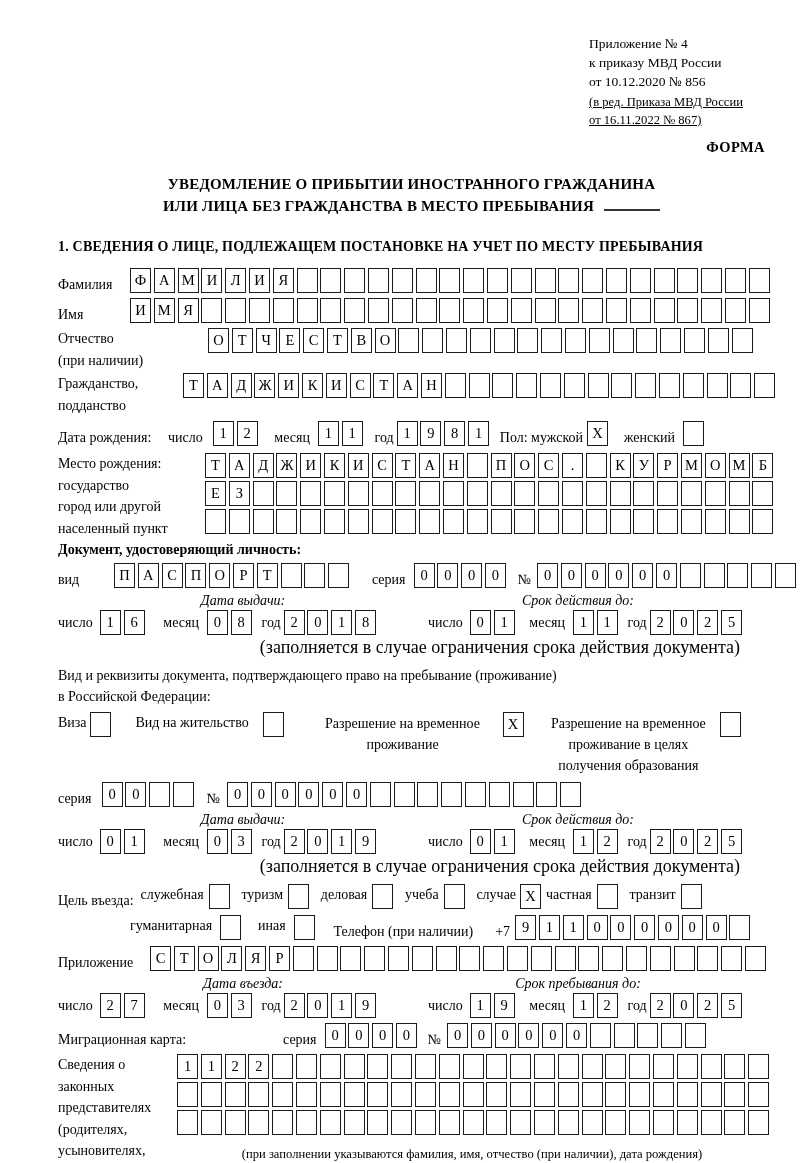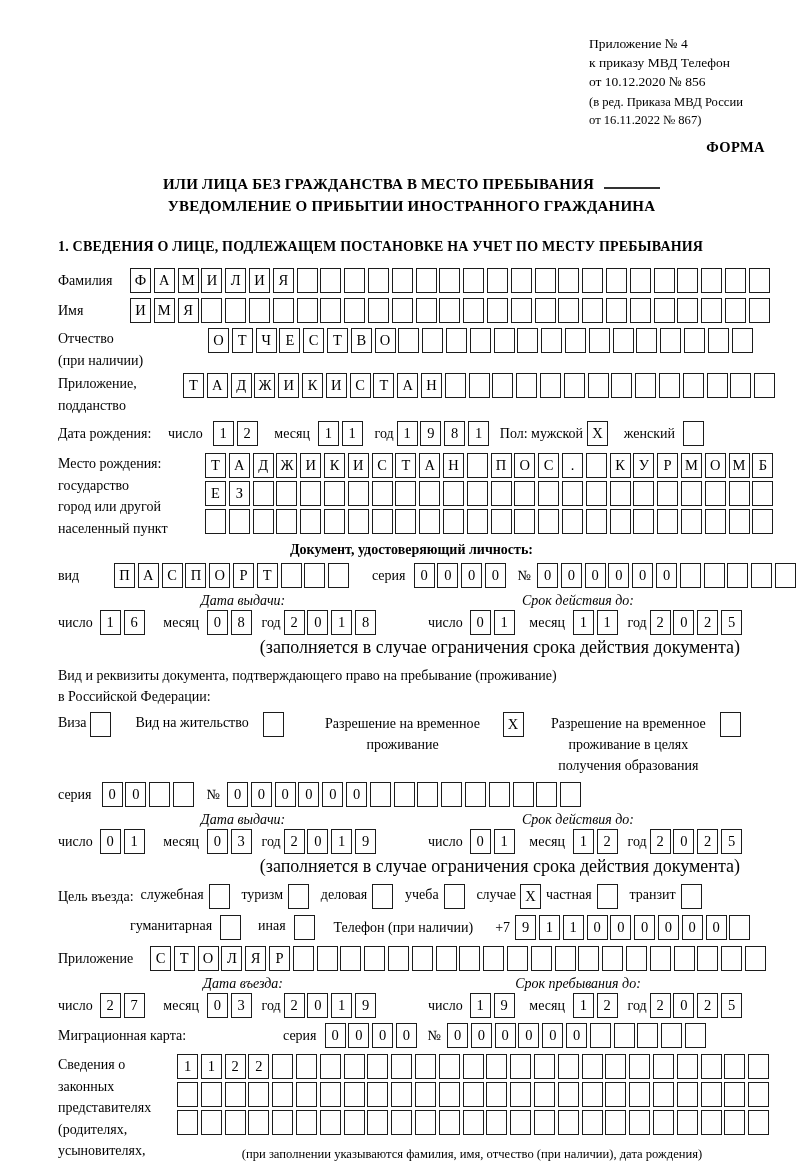--- a/index.html
+++ b/index.html
@@ -5,72 +5,72 @@
   * { box-sizing: border-box; }
   html,body { margin:0; padding:0; }
   body {
     width:800px; height:1163px; overflow:hidden;
     background:#ffffff; color:#000;
     font-family:"Liberation Serif","DejaVu Serif",serif;
   }
   .page { width:800px; height:1163px; padding:34px 35px 8px 58px; }
 
   .annex { width:176px; margin-left:auto; font-size:13.5px; line-height:19px; }
-  .annex .sm { font-size:12.6px; line-height:17.5px; }
+  .annex .sm { font-size:12.6px; line-height:17.5px;text-decoration:underline; }
   .annex .gap { margin-top:3px; }
   .forma { text-align:right; font-weight:bold; font-size:14.5px; margin-top:10px; letter-spacing:0.4px; }
 
   .title { text-align:center; font-weight:bold; font-size:15px; line-height:22px; margin-top:17px; letter-spacing:0.2px; }
   .blank-line { display:inline-block; width:56px; border-bottom:2px solid #333; margin-left:10px; vertical-align:baseline; }
 
   .section { font-weight:bold; font-size:14px; margin-top:22px; letter-spacing:0.2px; white-space:nowrap; }
 
   .formbody { margin-top:13px; }
-  .frow { display:flex; align-items:center; margin-bottom:4px; }
+  .frow { display:flex; align-items:flex-end; margin-bottom:4px; }
   .frow.top { align-items:flex-start; }
   .lbl { font-size:14px; flex:none; }
   .lblcol { flex:none; font-size:14px; line-height:21.5px; }
   .boxcol > .boxrun { display:flex; margin-bottom:3px; }
   .boxrun { display:inline-flex; flex:none; }
   .box {
     display:inline-flex; align-items:center; justify-content:center;
     width:21px; height:25px; flex:none;
     border:1.7px solid #1c1c1c; margin-right:2.8px;
     font-size:14.5px; background:#fff;
   }
   .dhead { display:flex; font-size:14px; margin-bottom:1px; }
   .dhead > span { display:inline-block; text-align:center;font-style:italic; }
   .dg { display:inline-flex; align-items:center; flex:none; }
   .note { font-size:18px; text-align:right; padding-right:25px; margin:2px 0 7px 0; }
   .opt { display:inline-flex; align-items:flex-start; }
   .opt .lbl { padding-top:3px; }
   .optml { text-align:center; line-height:21px; padding-top:1px !important; }
   .plain { font-size:14px; line-height:21px; }
-  .center { text-align:center; }
+  .center { }
   .b { font-weight:bold; }
   .footnote { font-size:12.6px; margin-top:12px; text-align:center; width:590px;font-family:Liberation Serif, serif; }
 </style>
 </head>
 <body>
 
 <div class="page">
 
   <div class="annex">
     <div>Приложение № 4</div>
-    <div>к приказу МВД Телефон</div>
+    <div>к приказу МВД России</div>
     <div>от 10.12.2020 № 856</div>
     <div class="sm gap">(в ред. Приказа МВД России</div>
     <div class="sm">от 16.11.2022 № 867)</div>
   </div>
 
   <div class="forma">ФОРМА</div>
 
   <div class="title">
+    <div>УВЕДОМЛЕНИЕ О ПРИБЫТИИ ИНОСТРАННОГО ГРАЖДАНИНА</div>
     <div><span>ИЛИ ЛИЦА БЕЗ ГРАЖДАНСТВА В МЕСТО ПРЕБЫВАНИЯ</span><span class="blank-line"></span></div>
-    <div>УВЕДОМЛЕНИЕ О ПРИБЫТИИ ИНОСТРАННОГО ГРАЖДАНИНА</div>
   </div>
 
   <div class="section">1. СВЕДЕНИЯ О ЛИЦЕ, ПОДЛЕЖАЩЕМ ПОСТАНОВКЕ НА УЧЕТ ПО МЕСТУ ПРЕБЫВАНИЯ</div>
 
   <div class="formbody">
 
     <div class="frow" style="margin-bottom:5px">
       <span class="lbl" style="width:72px">Фамилия</span>
       <span class="boxrun">
           <span class="box">Ф</span>
@@ -163,21 +163,21 @@
           <span class="box"></span>
           <span class="box"></span>
           <span class="box"></span>
           <span class="box"></span>
           <span class="box"></span>
         </span>
     </div>
 
     <div class="frow top" style="margin-bottom:5px">
       <span class="lblcol" style="width:125px">
-        <div>Приложение,</div>
+        <div>Гражданство,</div>
         <div>подданство</div>
       </span>
       <span class="boxrun">
           <span class="box">Т</span>
           <span class="box">А</span>
           <span class="box">Д</span>
           <span class="box">Ж</span>
           <span class="box">И</span>
           <span class="box">К</span>
           <span class="box">И</span>

